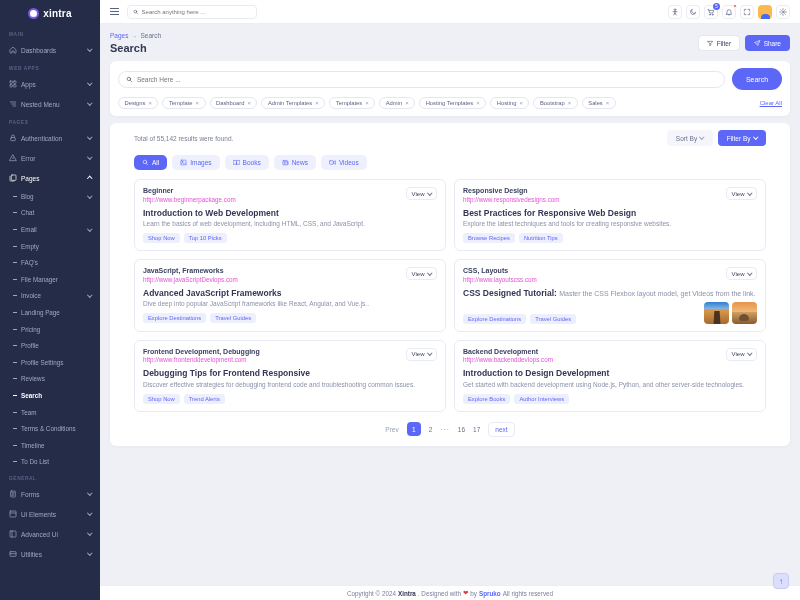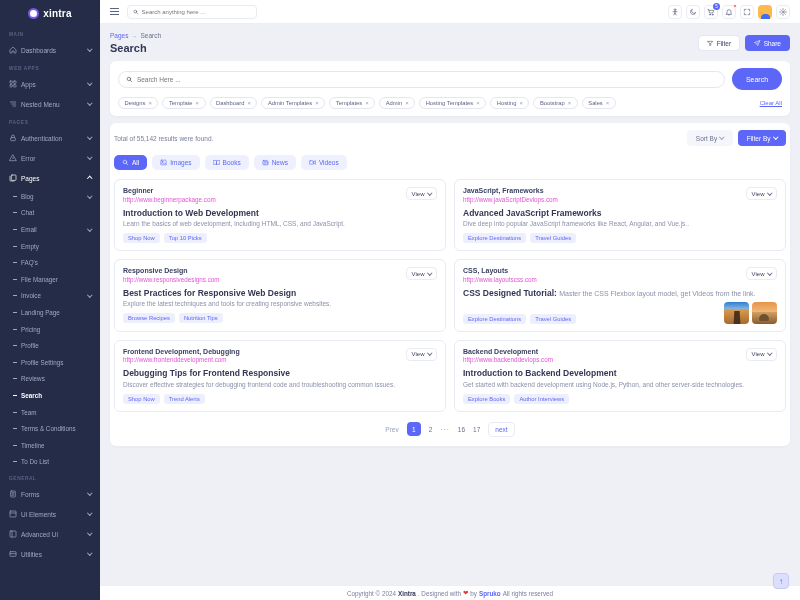--- a/index.html
+++ b/index.html
@@ -60,21 +60,21 @@
   .big-search svg { width:7px; height:7px; stroke:#9aa0b8; }
   .big-search input { border:none; outline:none; width:100%; font-size:6.5px; color:#6a6f8c; font-family:"Liberation Sans", sans-serif; background:transparent; }
   .search-btn { width:50px; height:22px; border:none; border-radius:11px; background:#5c67f7; color:#fff; font-size:7px; font-family:"Liberation Sans", sans-serif; cursor:pointer; }
   .chips-row { display:flex; align-items:center; gap:4px; margin-top:7px; flex-wrap:nowrap; }
   .chip { display:flex; align-items:center; gap:3px; border:1px solid #e4e6f1; border-radius:10px; padding:2px 5.5px; font-size:5.8px; color:#5f6485; cursor:pointer; white-space:nowrap; }
   .chip-x { color:#9aa0b8; font-size:6px; line-height:1; cursor:pointer; }
   .chip-x::before { content:"\00d7"; }
   .clear-all { margin-left:auto; font-size:6px; color:#5c67f7; text-decoration:underline; cursor:pointer; white-space:nowrap; }
 
   
-  .results-card { margin-top:7px; padding:7px 4px 9px; }
+  .results-card { margin-top:7px; padding:7px 24px 9px; }
   .results-head { display:flex; align-items:center; justify-content:space-between; }
   .total-text { font-size:6.5px; color:#7a7f99; }
   .head-right { display:flex; gap:5px; }
   .tabs-row { display:flex; gap:5px; margin-top:9px; }
   .tab { display:flex; align-items:center; gap:3px; padding:4px 8px; border-radius:5px; background:#eef0fe; color:#5c67f7; font-size:6.5px; cursor:pointer; }
   .tab svg { width:7px; height:7px; }
   .tab.active { background:#5c67f7; color:#fff; }
 
   .results-grid { display:grid; grid-template-columns:1fr 1fr; gap:8px; margin-top:9px; }
   .result-card { position:relative; border:1px solid #e9ebf4; border-radius:6px; padding:7px 8px; min-height:62px; background:#fff; }
@@ -535,46 +535,46 @@
               </button>
             <div class="rtitle">Introduction to Web Development</div>
             <div class="rdesc">Learn the basics of web development, including HTML, CSS, and JavaScript.</div>
             <div class="tag-row">
               <span class="tag">Shop Now</span>
               <span class="tag">Top 10 Picks</span>
             </div>
           </div>
 
           <div class="result-card">
+            <div class="rcat">Responsive Design</div>
+            <div class="rurl">http://www.responsivedesigns.com</div>
+            <button class="view-btn">
+                <span>View</span>
+                <span class="chev"></span>
+              </button>
+            <div class="rtitle">Best Practices for Responsive Web Design</div>
+            <div class="rdesc">Explore the latest techniques and tools for creating responsive websites.</div>
+            <div class="tag-row">
+              <span class="tag">Browse Recipes</span>
+              <span class="tag">Nutrition Tips</span>
+            </div>
+          </div>
+
+          <div class="result-card">
             <div class="rcat">JavaScript, Frameworks</div>
             <div class="rurl">http://www.javaScriptDevlops.com</div>
             <button class="view-btn">
                 <span>View</span>
                 <span class="chev"></span>
               </button>
             <div class="rtitle">Advanced JavaScript Frameworks</div>
             <div class="rdesc">Dive deep into popular JavaScript frameworks like React, Angular, and Vue.js..</div>
             <div class="tag-row">
               <span class="tag">Explore Destinations</span>
               <span class="tag">Travel Guides</span>
-            </div>
-          </div>
-
-          <div class="result-card">
-            <div class="rcat">Responsive Design</div>
-            <div class="rurl">http://www.responsivedesigns.com</div>
-            <button class="view-btn">
-                <span>View</span>
-                <span class="chev"></span>
-              </button>
-            <div class="rtitle">Best Practices for Responsive Web Design</div>
-            <div class="rdesc">Explore the latest techniques and tools for creating responsive websites.</div>
-            <div class="tag-row">
-              <span class="tag">Browse Recipes</span>
-              <span class="tag">Nutrition Tips</span>
             </div>
           </div>
 
           <div class="result-card">
             <div class="rcat">CSS, Layouts</div>
             <div class="rurl">http://www.layoutscss.com</div>
             <button class="view-btn">
                 <span>View</span>
                 <span class="chev"></span>
               </button>
@@ -606,21 +606,21 @@
             </div>
           </div>
 
           <div class="result-card">
             <div class="rcat">Backend Development</div>
             <div class="rurl">http://www.backenddevlops.com</div>
             <button class="view-btn">
                 <span>View</span>
                 <span class="chev"></span>
               </button>
-            <div class="rtitle">Introduction to Backend Development</div>
+            <div class="rtitle">Introduction to Design Development</div>
             <div class="rdesc">Get started with backend development using Node.js, Python, and other server-side technologies.</div>
             <div class="tag-row">
               <span class="tag">Explore Books</span>
               <span class="tag">Author Interviews</span>
             </div>
           </div>
 
         </div>
 
         <div class="pagination">

